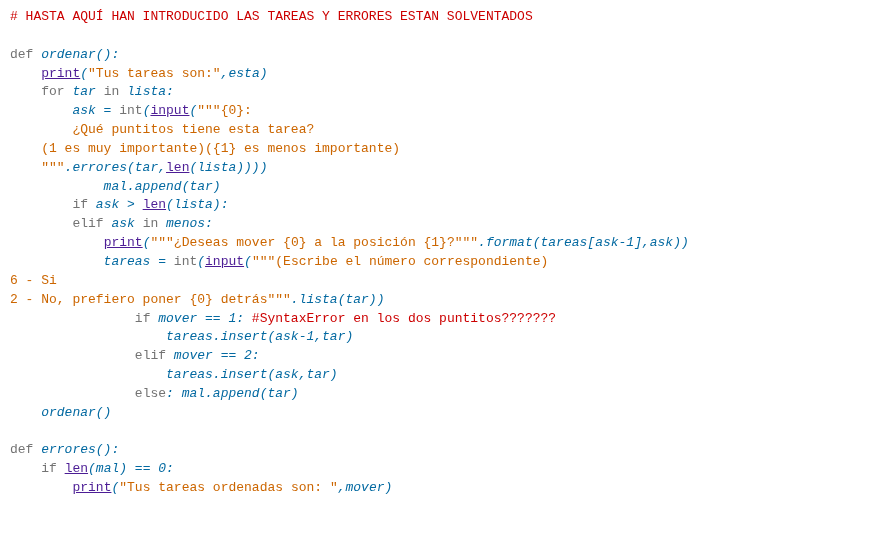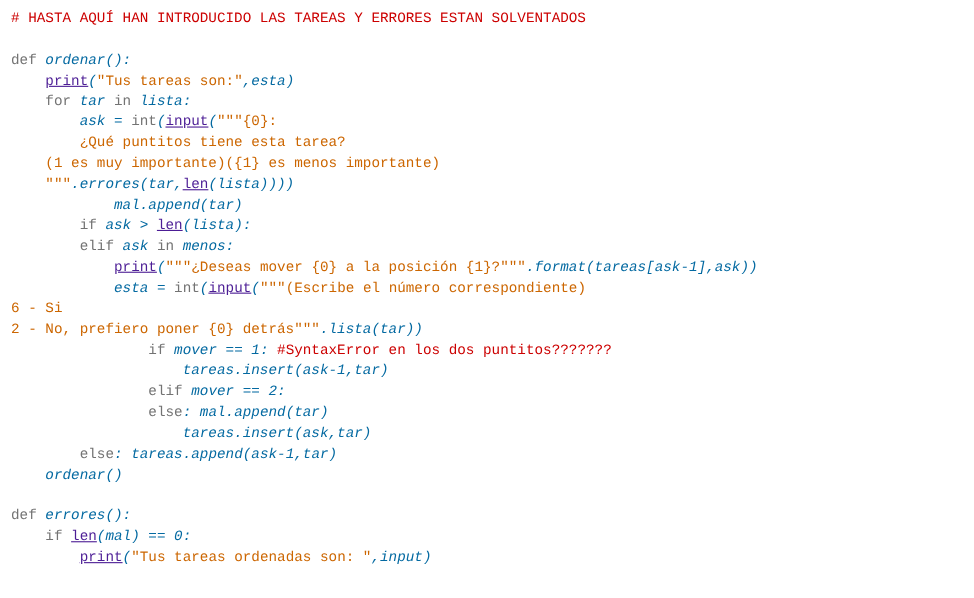--- a/index.html
+++ b/index.html
@@ -53,41 +53,40 @@
   <span class="code-line"><span class="c-string">    """</span><span class="c-default">.errores(tar,</span><span class="c-builtin">len</span><span class="c-default">(lista))))</span></span>
 
   <span class="code-line"><span class="c-default">            mal.append(tar)</span></span>
 
   <span class="code-line"><span class="c-default">        </span><span class="c-keyword">if</span><span class="c-default"> ask &gt; </span><span class="c-builtin">len</span><span class="c-default">(lista):</span></span>
 
   <span class="code-line"><span class="c-default">        </span><span class="c-keyword">elif</span><span class="c-default"> ask </span><span class="c-keyword">in</span><span class="c-default"> menos:</span></span>
 
   <span class="code-line"><span class="c-default">            </span><span class="c-builtin">print</span><span class="c-default">(</span><span class="c-string">"""¿Deseas mover {0} a la posición {1}?"""</span><span class="c-default">.format(tareas[ask-1],ask))</span></span>
 
-  <span class="code-line"><span class="c-default">            esta = </span><span class="c-keyword">int</span><span class="c-default">(</span><span class="c-builtin">input</span><span class="c-default">(</span><span class="c-string">"""(Escribe el número correspondiente)</span></span>
+  <span class="code-line"><span class="c-default">            tareas = </span><span class="c-keyword">int</span><span class="c-default">(</span><span class="c-builtin">input</span><span class="c-default">(</span><span class="c-string">"""(Escribe el número correspondiente)</span></span>
 
   <span class="code-line"><span class="c-string">6 - Si</span></span>
 
   <span class="code-line"><span class="c-string">2 - No, prefiero poner {0} detrás"""</span><span class="c-default">.lista(tar))</span></span>
 
   <span class="code-line"><span class="c-default">                </span><span class="c-keyword">if</span><span class="c-default"> mover == 1: </span><span class="c-comment">#SyntaxError en los dos puntitos???????</span></span>
 
   <span class="code-line"><span class="c-default">                    tareas.insert(ask-1,tar)</span></span>
 
   <span class="code-line"><span class="c-default">                </span><span class="c-keyword">elif</span><span class="c-default"> mover == 2:</span></span>
 
+  <span class="code-line"><span class="c-default">                    tareas.insert(ask,tar)</span></span>
+
   <span class="code-line"><span class="c-default">                </span><span class="c-keyword">else</span><span class="c-default">: mal.append(tar)</span></span>
 
-  <span class="code-line"><span class="c-default">                    tareas.insert(ask,tar)</span></span>
-
-  <span class="code-line"><span class="c-default">        </span><span class="c-keyword">else</span><span class="c-default">: tareas.append(ask-1,tar)</span></span>
 
   <span class="code-line"><span class="c-default">    ordenar()</span></span>
 
   <span class="code-line"> </span>
 
   <span class="code-line"><span class="c-keyword">def</span><span class="c-default"> errores():</span></span>
 
   <span class="code-line"><span class="c-default">    </span><span class="c-keyword">if</span><span class="c-default"> </span><span class="c-builtin">len</span><span class="c-default">(mal) == 0:</span></span>
 
-  <span class="code-line"><span class="c-default">        </span><span class="c-builtin">print</span><span class="c-default">(</span><span class="c-string">"Tus tareas ordenadas son: "</span><span class="c-default">,input)</span></span>
+  <span class="code-line"><span class="c-default">        </span><span class="c-builtin">print</span><span class="c-default">(</span><span class="c-string">"Tus tareas ordenadas son: "</span><span class="c-default">,mover)</span></span>
 
 </div>
 
 </body></html>

